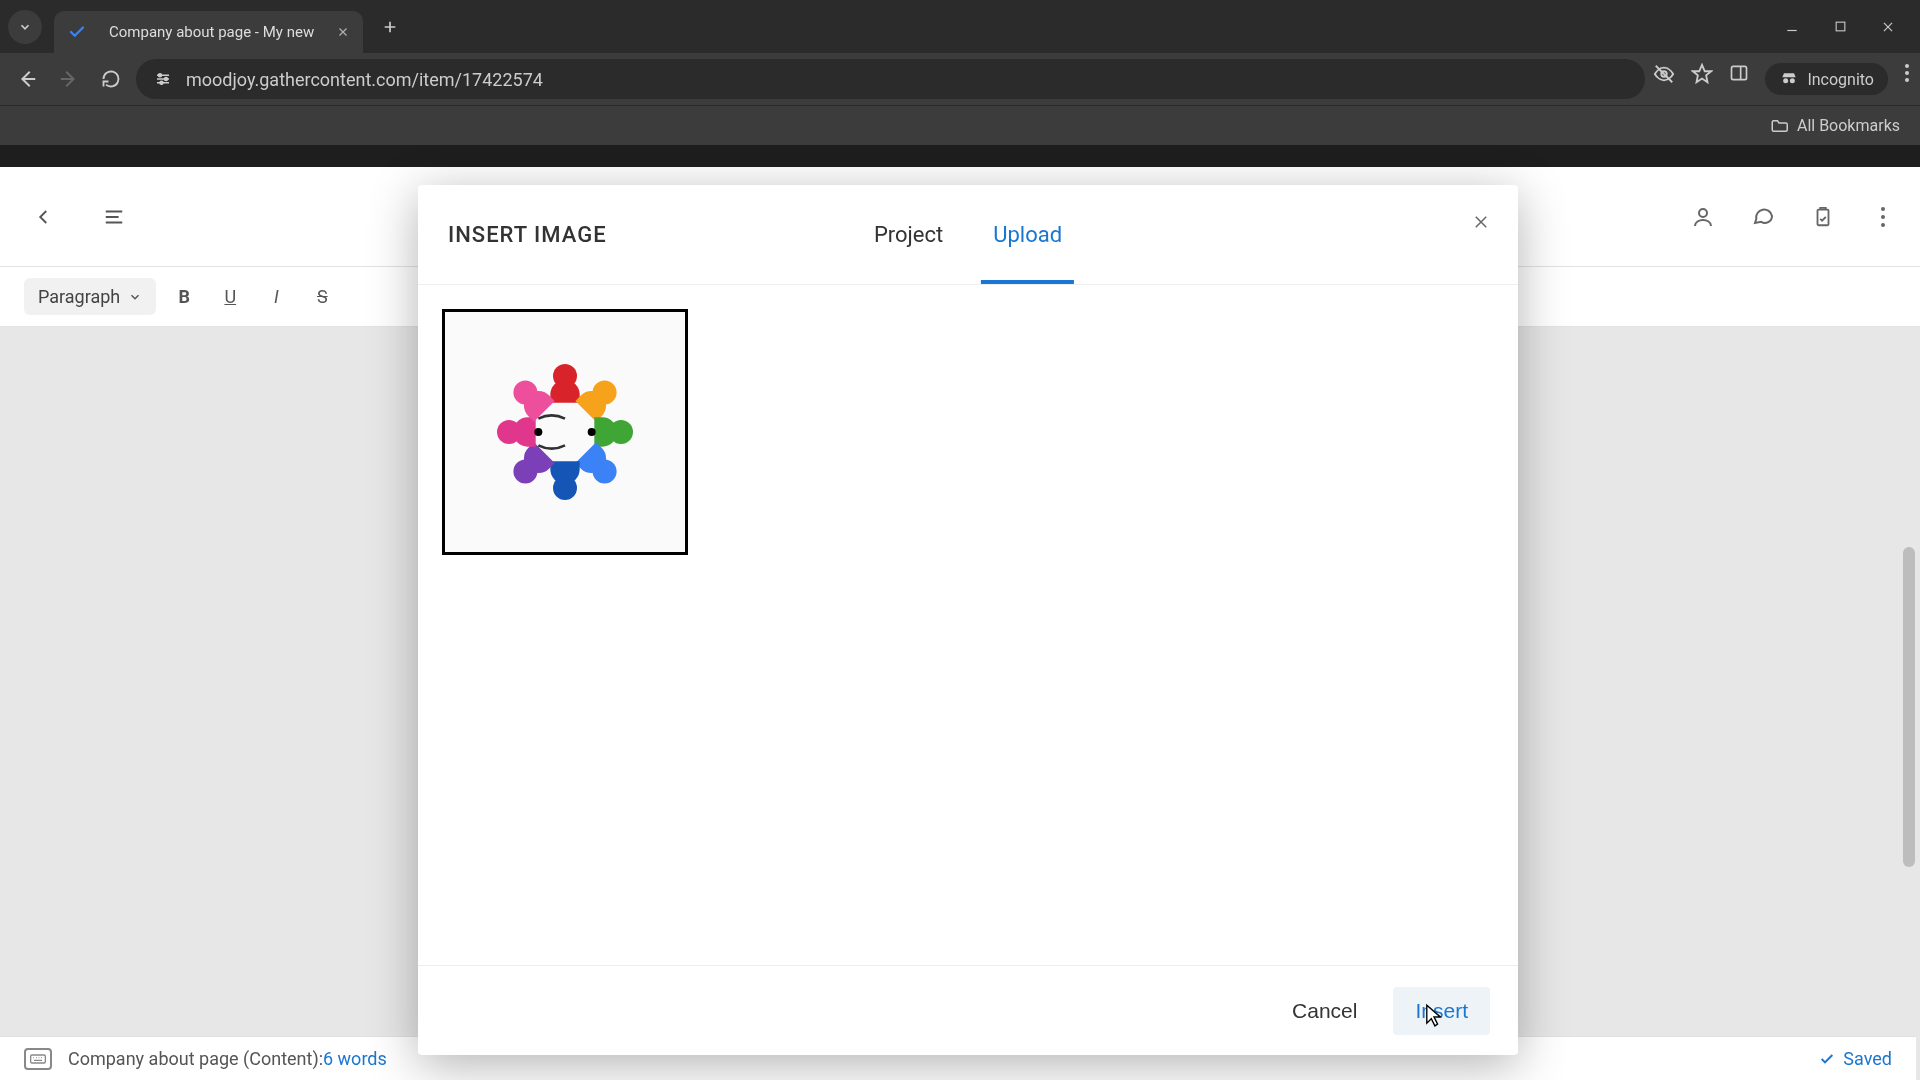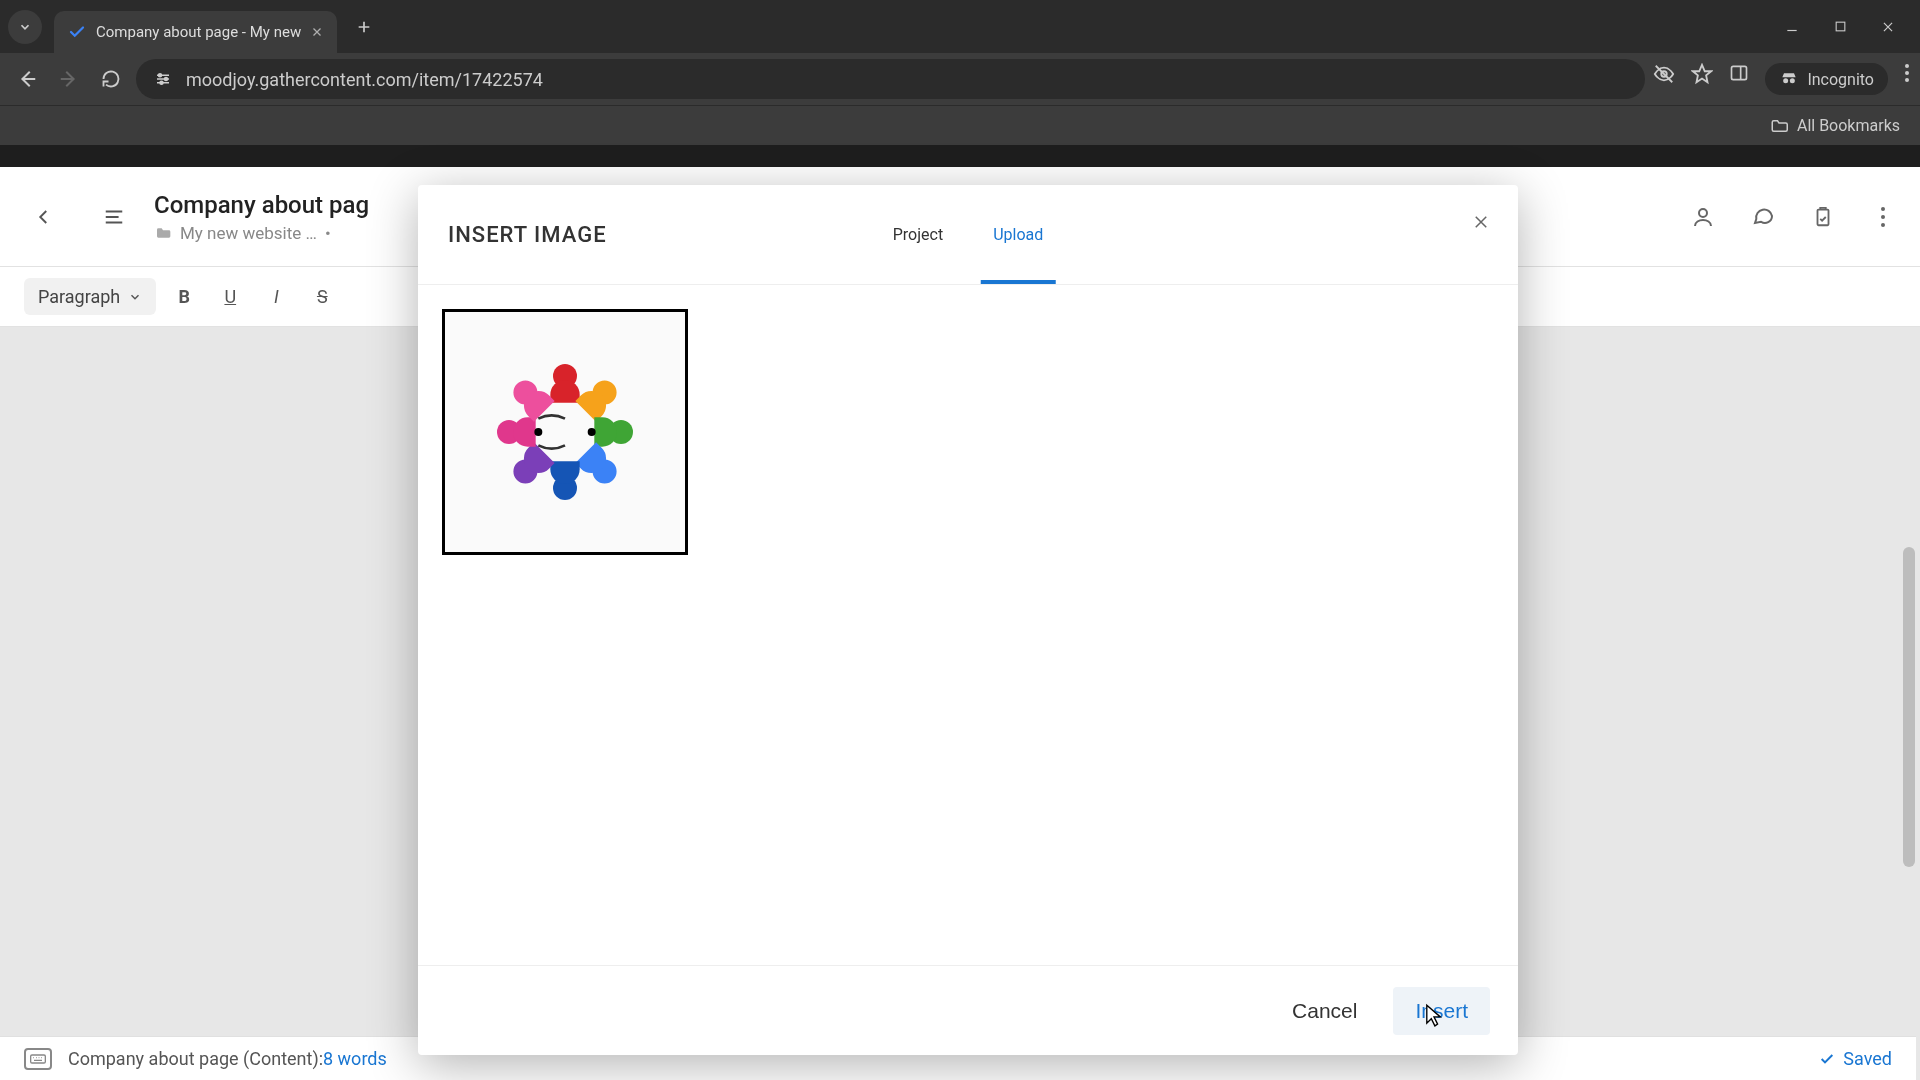--- a/index.html
+++ b/index.html
@@ -25,21 +25,21 @@
   background: #3c3c3c; display:flex;align-items:center;justify-content:center;
   margin-right: 12px;
 }
 .titlebar .tab {
   background: #3c3c3c;
   border-radius: 10px 10px 0 0;
   height: 42px;
   display: flex; align-items: center;
   padding: 0 14px;
   max-width: 310px; min-width: 280px;
-  gap: 10px;
+  gap: 23px;
   color: #ddd;
   font-size: 15px;
   margin-top: 10px;
 }
 .titlebar .favicon {
   width:18px;height:18px;display:flex;align-items:center;justify-content:center;
 }
 .titlebar .tab-title { flex:1; white-space:nowrap; overflow:hidden; text-overflow:ellipsis; }
 .titlebar .tab-close { opacity:.8; cursor:pointer; }
 .titlebar .newtab {
@@ -145,21 +145,21 @@
 }
 .modal-header{
   height:100px;
   display:flex;align-items:center;
   padding:0 30px;
   border-bottom:1px solid #eee;
   position:relative;
 }
 .modal-title{font-size:22px;letter-spacing:1px;color:#333;font-weight:500;}
 .modal-tabs{position:absolute;left:50%;transform:translateX(-50%);display:flex;gap:50px;height:100%;align-items:center;}
-.modal-tab{font-size:16px;color:#333;cursor:pointer;height:100%;display:flex;align-items:center;position:relative;}
+.modal-tab{font-size:22px;color:#333;cursor:pointer;height:100%;display:flex;align-items:center;position:relative;}
 .modal-tab.active{color:#1976d2;}
 .modal-tab.active::after{content:"";position:absolute;left:-12px;right:-12px;bottom:0;height:4px;background:#1976d2;}
 .modal-close{position:absolute;right:22px;top:22px;font-size:22px;color:#666;cursor:pointer;width:30px;height:30px;display:flex;align-items:center;justify-content:center;}
 .modal-body{flex:1;padding:24px;overflow:auto;}
 .thumb{
   width:246px;height:246px;border:3px solid #000;background:#fafafa;
   display:flex;align-items:center;justify-content:center;cursor:pointer;
 }
 .modal-footer{
   height:90px;border-top:1px solid #eee;
@@ -310,32 +310,20 @@
   <div class="appheader">
     <div class="back">
       <svg width="18" height="28" viewBox="0 0 24 24" stroke="#555" stroke-width="2.5" fill="none">
           <path d="M15 4l-8 8 8 8"></path>
         </svg>
     </div>
     <div class="menu">
       <svg width="28" height="22" viewBox="0 0 24 24" stroke="#555" stroke-width="2" fill="none">
           <path d="M3 6h18M3 12h14M3 18h18"></path>
         </svg>
-    </div>
-    <div class="titleblock">
-      <div class="doc-title">Company about pag</div>
-      <div class="crumbs">
-        <span class="crumb-icon">
-          <svg width="18" height="16" viewBox="0 0 24 24" fill="#aaa">
-              <path d="M3 7a2 2 0 012-2h5l2 3h9a2 2 0 012 2v7a2 2 0 01-2 2H5a2 2 0 01-2-2V7z"></path>
-            </svg>
-        </span>
-        <span>My new website …</span>
-        <span>•</span>
-      </div>
     </div>
     <div class="spacer"></div>
     <div class="actions">
       <span class="iconbtn">
           <svg width="24" height="24" viewBox="0 0 24 24" stroke="#666" stroke-width="2" fill="none">
             <circle cx="12" cy="8" r="4"></circle>
             <path d="M4 21c0-4 4-6 8-6s8 2 8 6"></path>
           </svg>
         </span>
       <span class="iconbtn">
@@ -379,21 +367,21 @@
   </div>
 
   <div class="statusbar">
     <div class="kbd">
       <svg width="16" height="10" viewBox="0 0 24 14" stroke="#888" stroke-width="2" fill="none">
           <rect x="1" y="1" width="22" height="12" rx="2"></rect>
           <path d="M5 5h1M9 5h1M13 5h1M17 5h1M6 9h12"></path>
         </svg>
     </div>
     <span>Company about page (Content): </span>
-    <span class="words">8 words</span>
+    <span class="words">6 words</span>
     <div class="spacer"></div>
     <div class="saved">
       <svg width="16" height="16" viewBox="0 0 24 24" stroke="#1976d2" stroke-width="3" fill="none">
           <path d="M4 12l5 5L20 6"></path>
         </svg>
       <span>Saved</span>
     </div>
   </div>
 
 </div>

